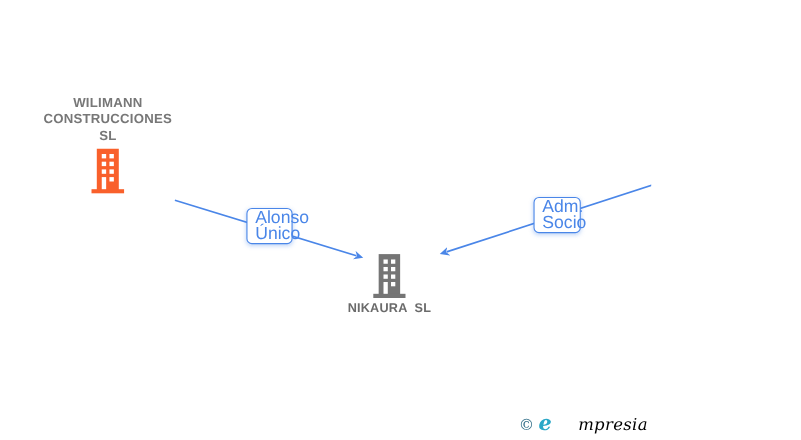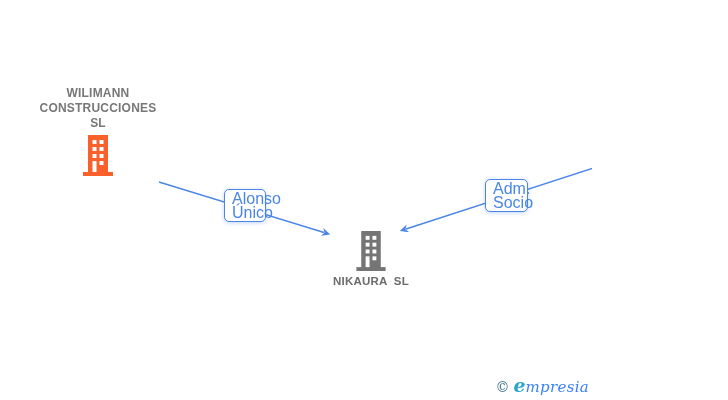--- a/index.html
+++ b/index.html
@@ -22,28 +22,28 @@
     position:absolute;box-sizing:border-box;background:#ffffff;
     border:1px solid #4A86E8;border-radius:5px;
     color:#4A86E8;font-size:16px;line-height:14px;
     padding:2px 0 0 7px;box-shadow:0 1px 4px rgba(74,134,232,.35);
   }
   .edge-label div{white-space:nowrap;}
   #label-socio{left:224px;top:189px;width:42px;height:33px;}
   #label-adm{left:485px;top:179px;width:43px;height:33px;}
   #node-parent{left:38px;top:86px;width:120px;}
   #node-person{left:600px;top:86px;width:64px;}
-  #node-target{left:321px;top:231px;width:100px;align-items:center;}
+  #node-target{left:304px;top:231px;width:100px;align-items:center;}
   .watermark{
     position:absolute;right:3px;bottom:4px;display:flex;align-items:baseline;
     font-family:"DejaVu Serif", serif;font-style:italic;
   }
   .wm-copy{color:#34708A;font-size:14px;font-style:normal;margin-right:4px;}
   .wm-e{color:#2BA8C7;font-size:19px;font-weight:bold;}
-  .wm-rest{color:#3b82f6;font-size:15px;letter-spacing:.3px;}
+  .wm-rest{color:#000000;font-size:15px;letter-spacing:.3px;margin-left:24px;}
 </style>
 </head>
 <body>
 
 <div id="canvas">
 
   <svg class="edges-layer" width="728" height="400" viewBox="0 0 728 400" xmlns="http://www.w3.org/2000/svg">
     <defs>
       <marker id="arrow" markerWidth="9" markerHeight="9" refX="2" refY="4" orient="auto" markerUnits="userSpaceOnUse">
         <path class="arrowhead" d="M0,0 L8.5,4 L0,8 L2.6,4 Z"></path>

